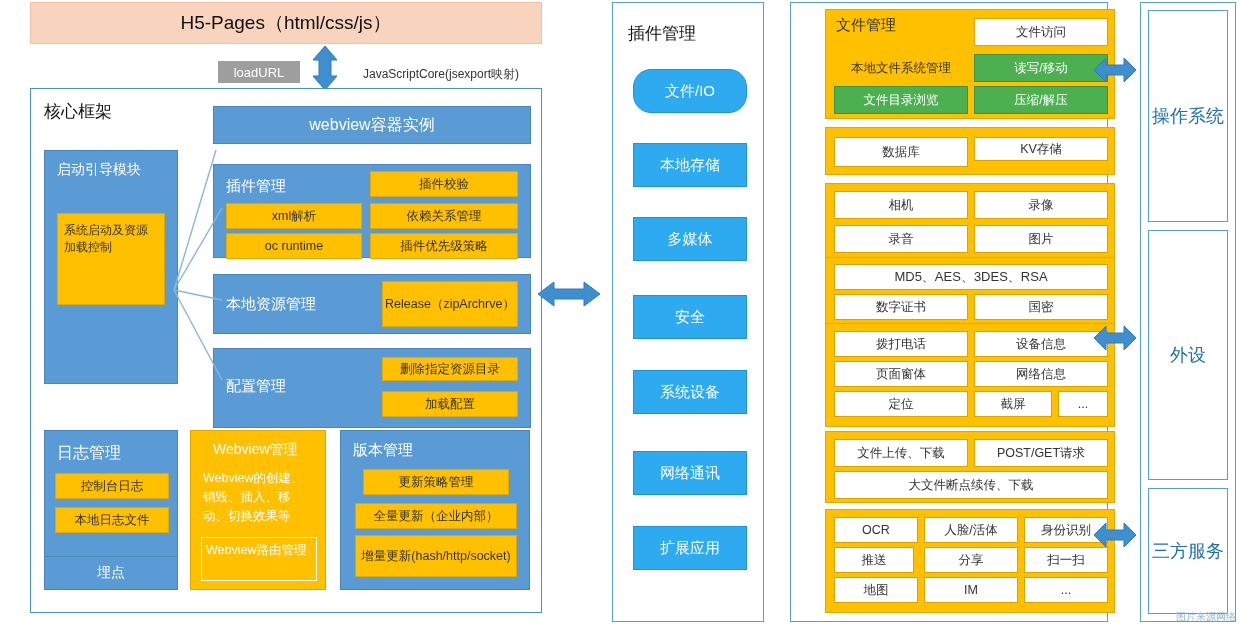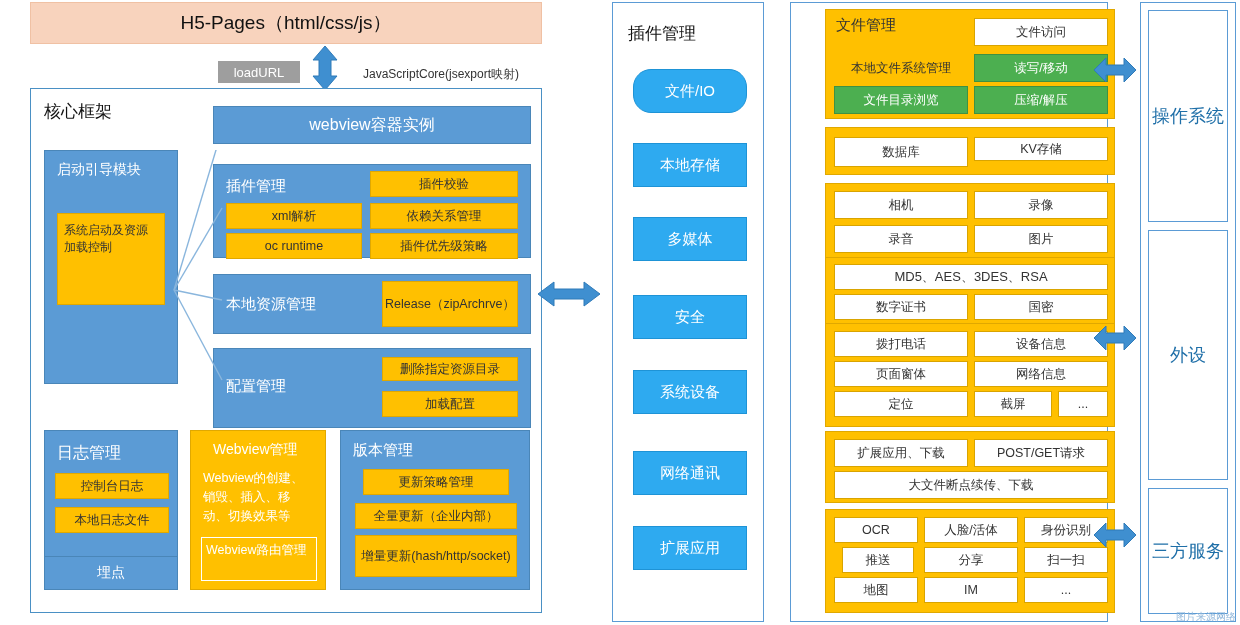--- a/index.html
+++ b/index.html
@@ -275,30 +275,30 @@
     <div class="cell w" style="left:8px; top:7px; width:134px; height:26px;">拨打电话</div>
     <div class="cell w" style="left:148px; top:7px; width:134px; height:26px;">设备信息</div>
     <div class="cell w" style="left:8px; top:37px; width:134px; height:26px;">页面窗体</div>
     <div class="cell w" style="left:148px; top:37px; width:134px; height:26px;">网络信息</div>
     <div class="cell w" style="left:8px; top:67px; width:134px; height:26px;">定位</div>
     <div class="cell w" style="left:148px; top:67px; width:78px; height:26px;">截屏</div>
     <div class="cell w" style="left:232px; top:67px; width:50px; height:26px;">...</div>
   </div>
 
   <div class="cap-group" style="top:428px; height:72px;">
-    <div class="cell w" style="left:8px; top:7px; width:134px; height:28px;">扩展应用、下载</div>
+    <div class="cell w" style="left:8px; top:7px; width:134px; height:28px;">文件上传、下载</div>
     <div class="cell w" style="left:148px; top:7px; width:134px; height:28px;">POST/GET请求</div>
     <div class="cell w" style="left:8px; top:39px; width:274px; height:28px;">大文件断点续传、下载</div>
   </div>
 
   <div class="cap-group" style="top:506px; height:104px;">
     <div class="cell w" style="left:8px; top:7px; width:84px; height:26px;">OCR</div>
     <div class="cell w" style="left:98px; top:7px; width:94px; height:26px;">人脸/活体</div>
     <div class="cell w" style="left:198px; top:7px; width:84px; height:26px;">身份识别</div>
-    <div class="cell w" style="left:16px; top:37px; width:72px; height:26px;">推送</div>
+    <div class="cell w" style="left:8px; top:37px; width:80px; height:26px;">推送</div>
     <div class="cell w" style="left:98px; top:37px; width:94px; height:26px;">分享</div>
     <div class="cell w" style="left:198px; top:37px; width:84px; height:26px;">扫一扫</div>
     <div class="cell w" style="left:8px; top:67px; width:84px; height:26px;">地图</div>
     <div class="cell w" style="left:98px; top:67px; width:94px; height:26px;">IM</div>
     <div class="cell w" style="left:198px; top:67px; width:84px; height:26px;">...</div>
   </div>
 </div>
 
 <div class="abs" id="right-col"></div>
 

